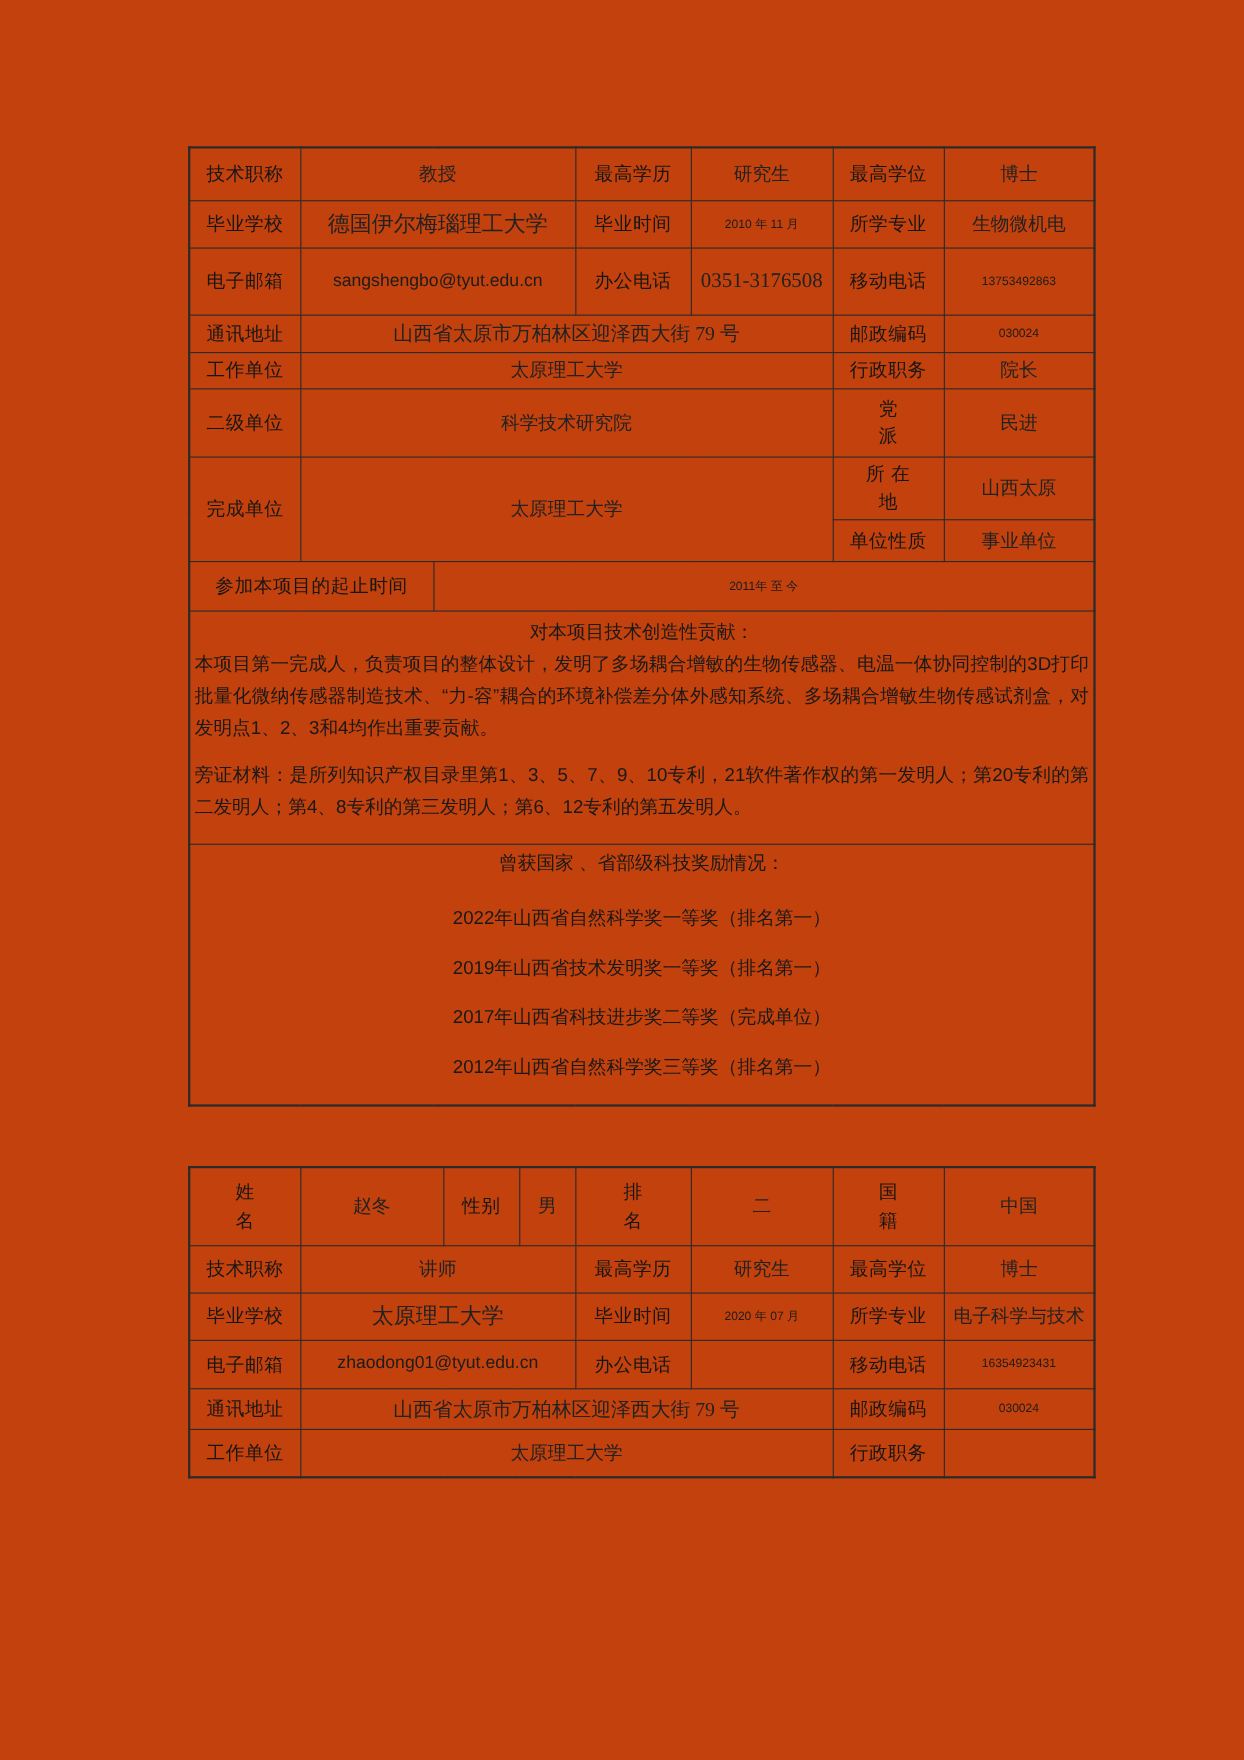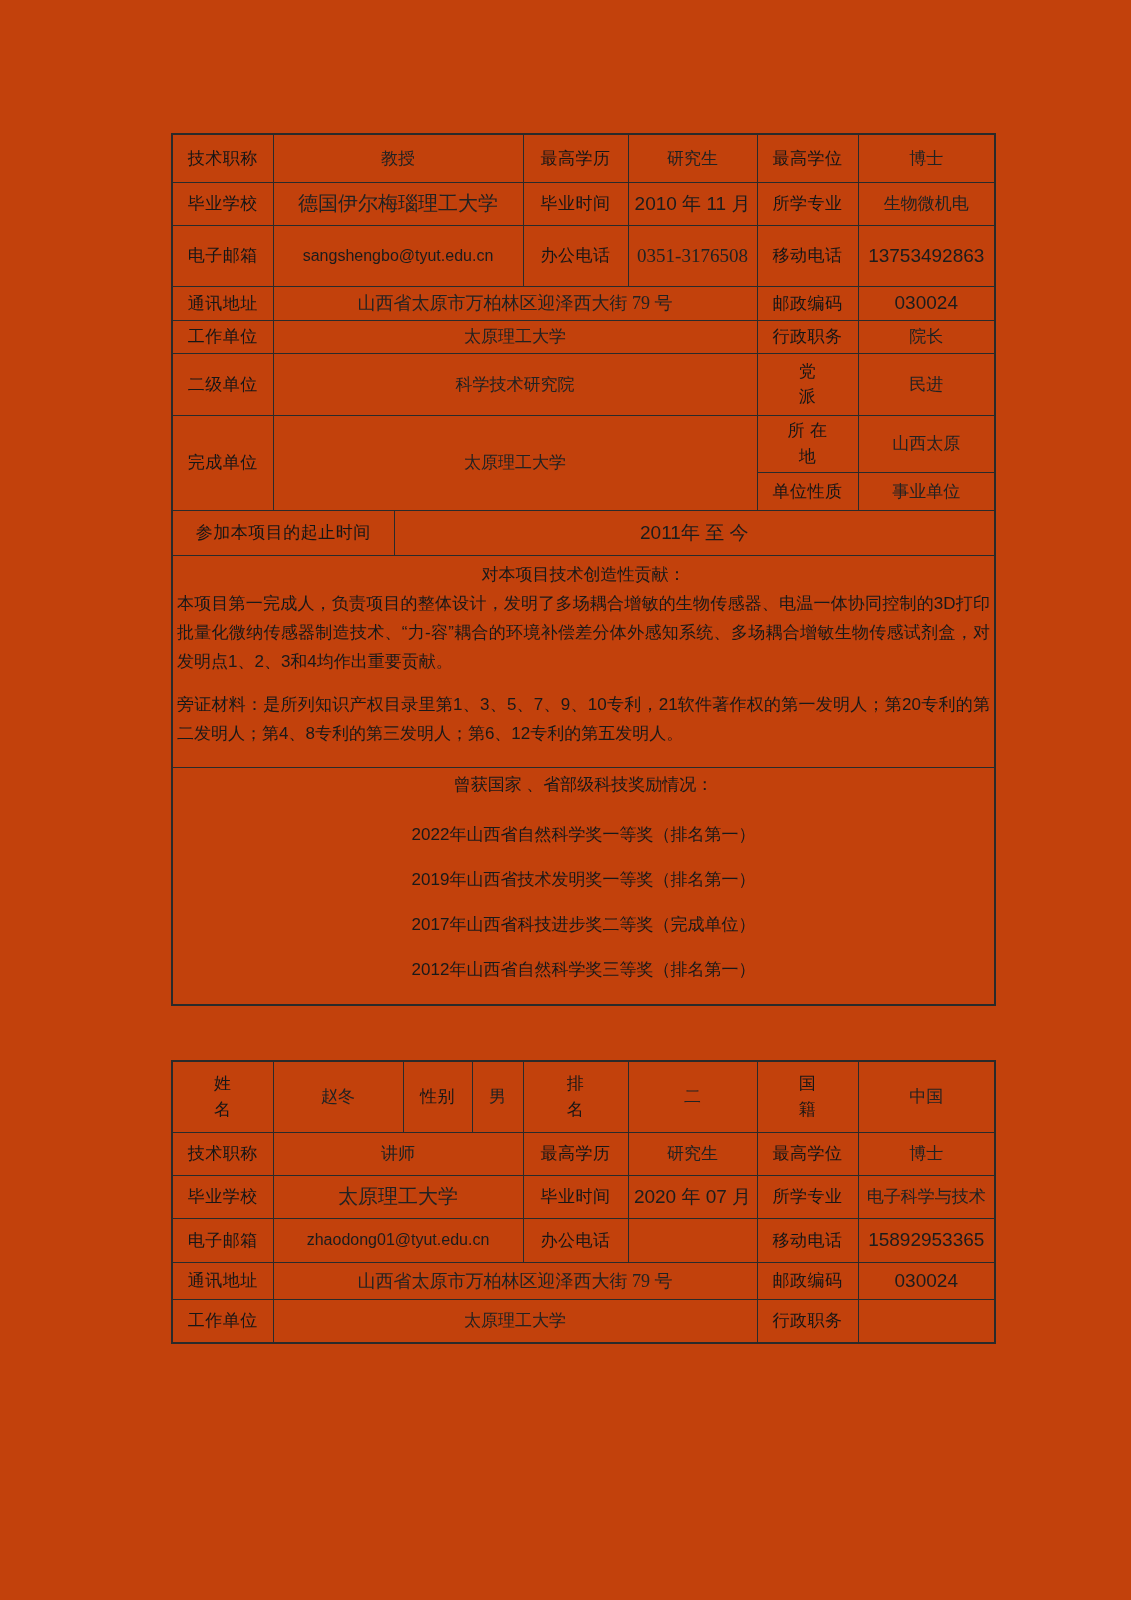--- a/index.html
+++ b/index.html
@@ -45,21 +45,21 @@
     color: #222;
   }
   td.S.big { font-size: 20px; }
   td.S.med { font-size: 18px; }
   
   td.N {
     font-family: "Liberation Sans", "DejaVu Sans", sans-serif;
     font-size: 16px;
     color: #1c1c1c;
   }
-  td.N.med { font-size: 19px; }
+  td.N.med { font-size: 11px; }
 
   .pre { white-space: pre-line; line-height: 1.5; }
 
   td.phone-wrap {
     word-break: break-all;
     padding: 0 14px;
     font-size: 19px;
     line-height: 1.25;
   }
 
@@ -226,21 +226,21 @@
       <td class="L">所学专业</td>
       <td class="S">电子科学与技术</td>
     </tr>
 
     <tr style="height:44px">
       <td class="L">电子邮箱</td>
       <td class="N" colspan="3">zhaodong01@tyut.edu.cn</td>
       <td class="L">办公电话</td>
       <td class="N"></td>
       <td class="L">移动电话</td>
-      <td class="N med">15892953365</td>
+      <td class="N med">16354923431</td>
     </tr>
 
     <tr style="height:37px">
       <td class="L">通讯地址</td>
       <td class="S med" colspan="5">山西省太原市万柏林区迎泽西大街 79 号</td>
       <td class="L">邮政编码</td>
       <td class="N med">030024</td>
     </tr>
 
     <tr style="height:44px">

